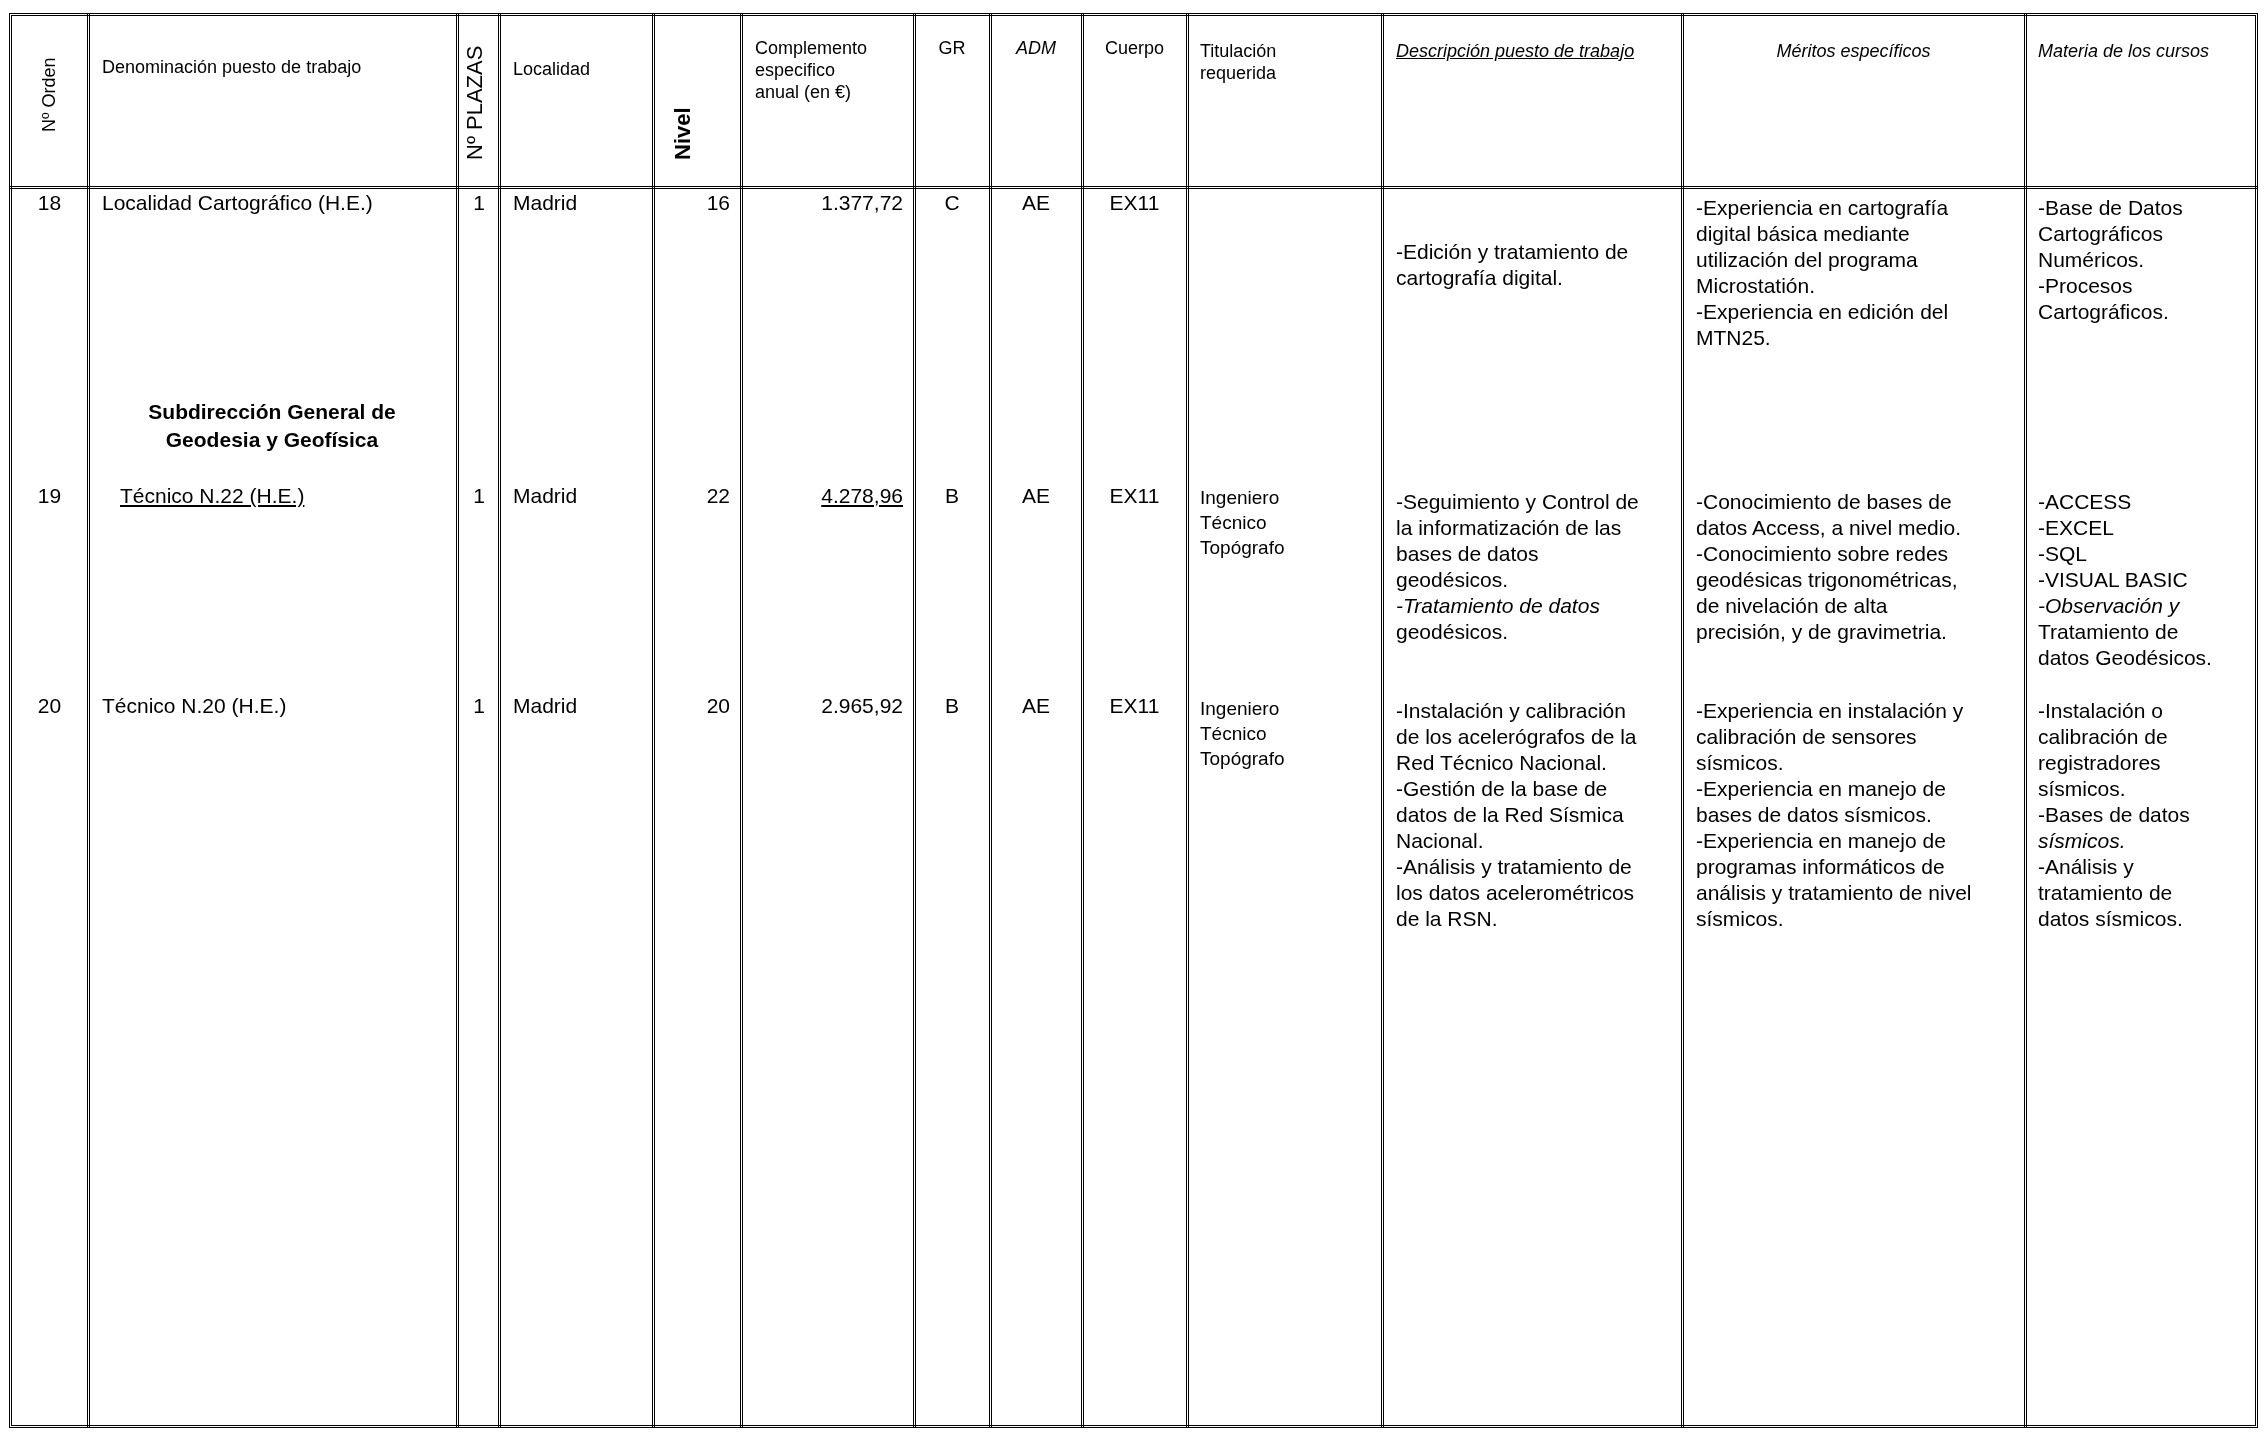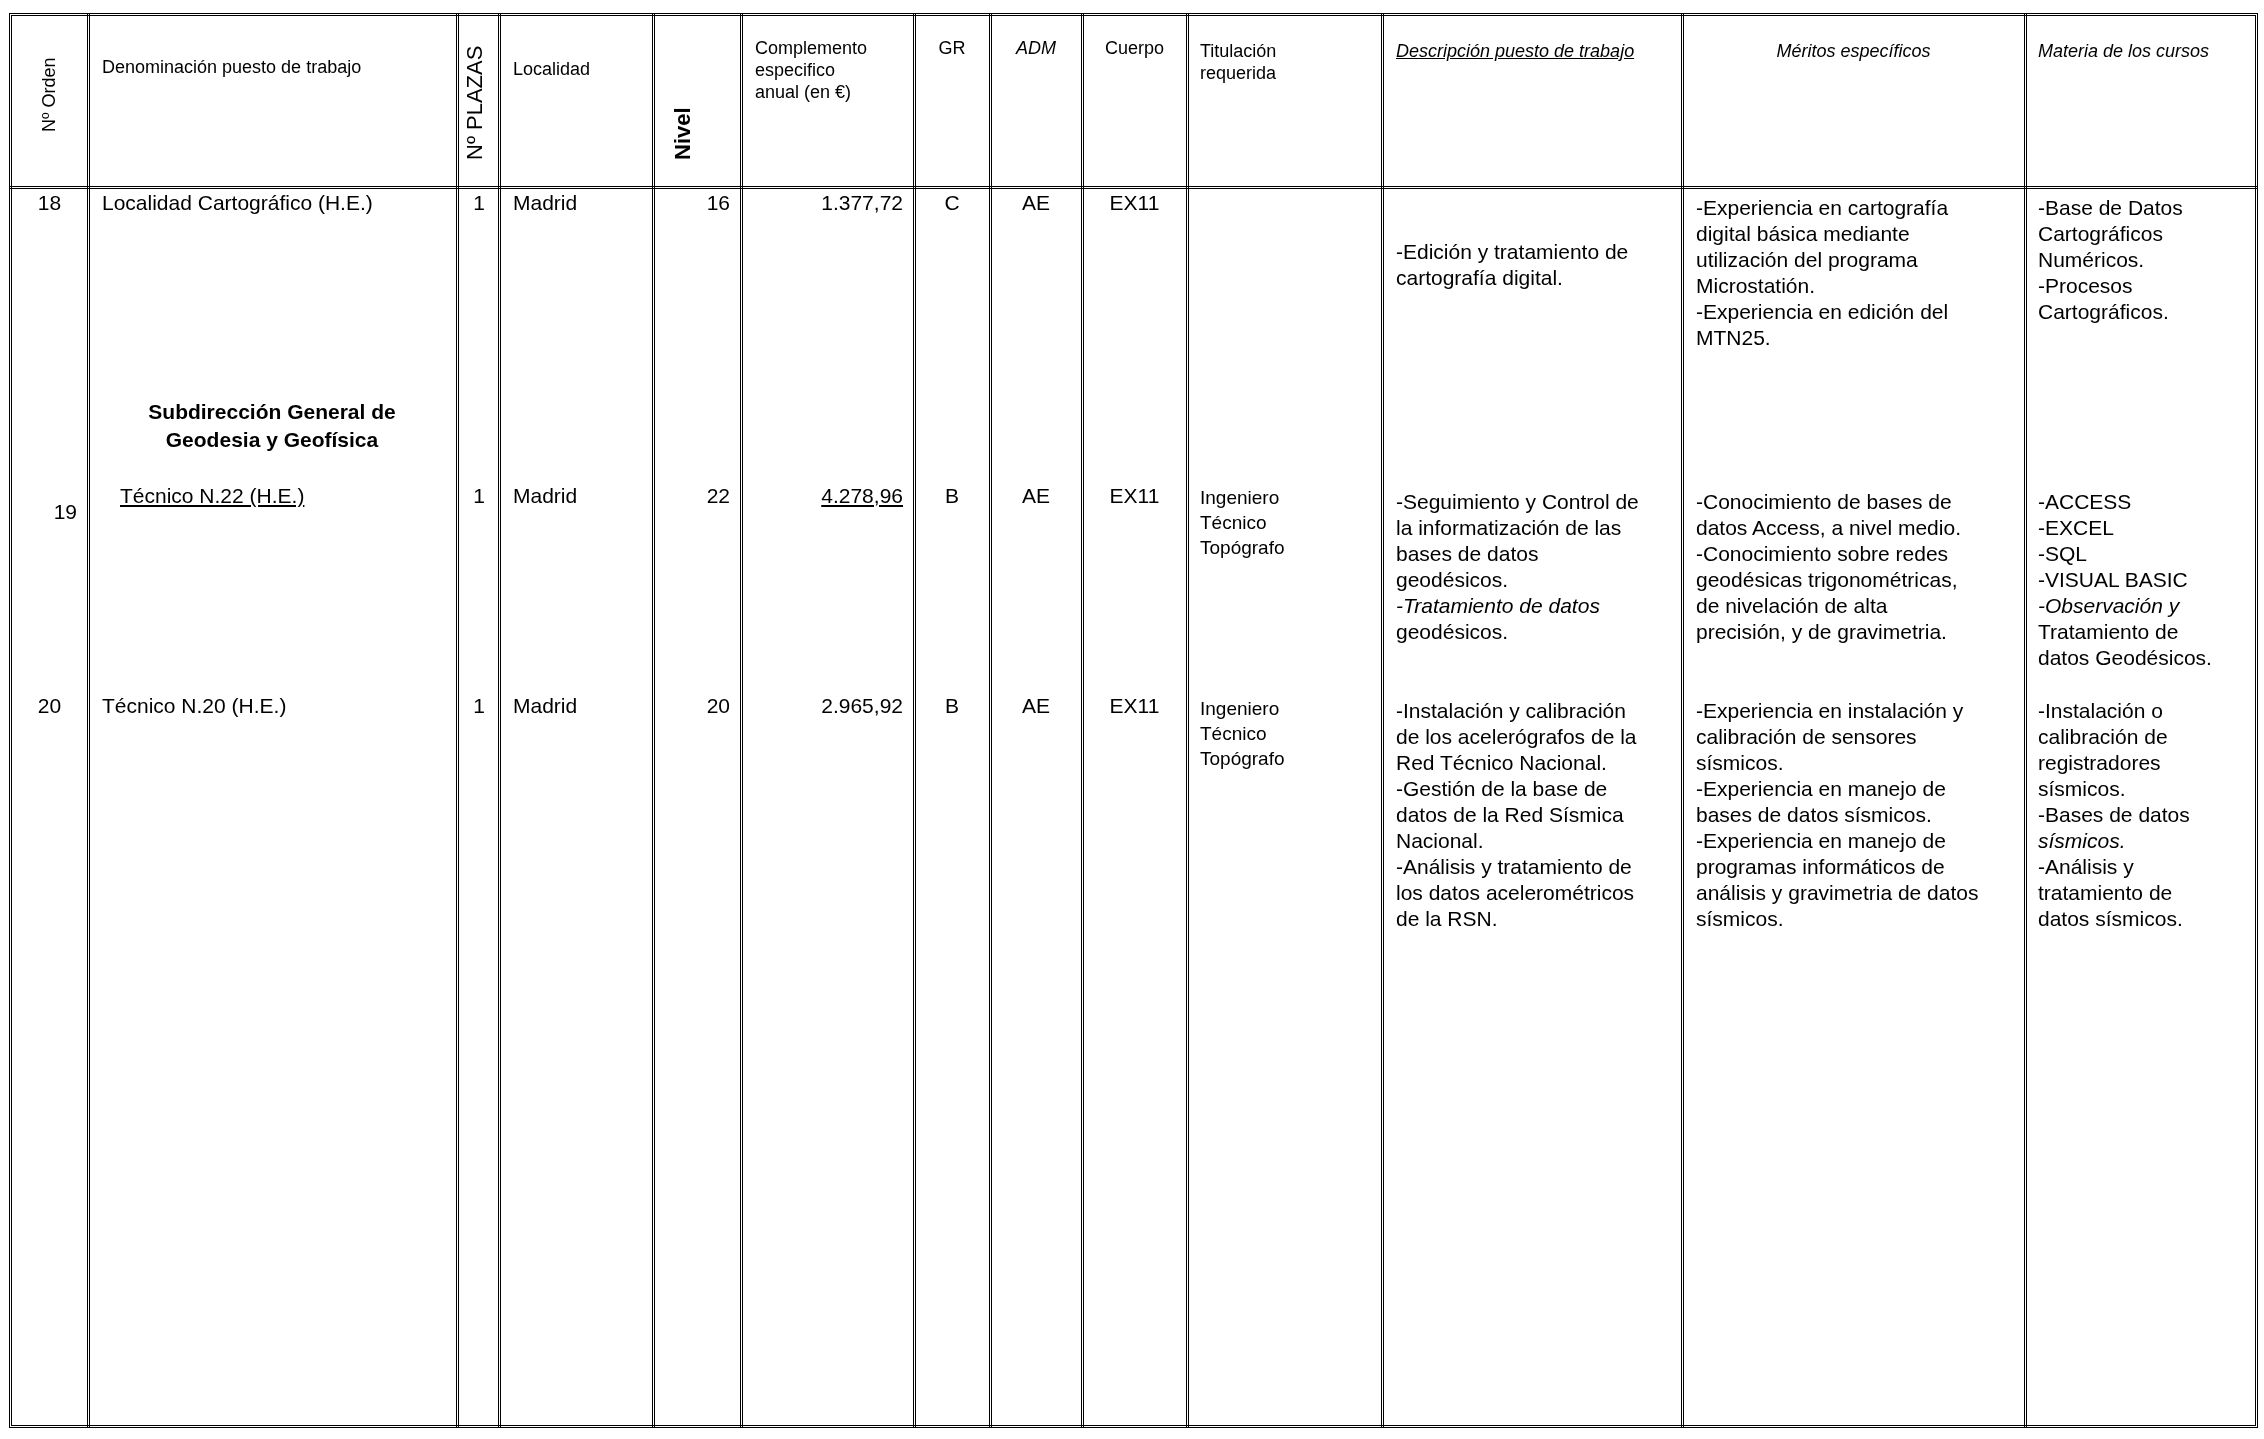--- a/index.html
+++ b/index.html
@@ -97,21 +97,21 @@
       <span class="line">Cartográficos.</span>
     </div>
   </div>
 
   <div class="cell sect" style="left:92px; top:398px; width:360px;">
     <span class="line">Subdirección General de</span>
     <span class="line">Geodesia y Geofísica</span>
   </div>
 
   <div>
-    <div class="cell body center" style="left:12px; top:499px; width:75px;text-align:right;">19</div>
+    <div class="cell body center" style="left:12px; top:483px; width:75px;">19</div>
     <div class="cell body" style="left:110px; top:483px; width:360px;text-decoration:underline;">Técnico N.22 (H.E.)</div>
     <div class="cell body center" style="left:460px; top:483px; width:38px; padding:0;">1</div>
     <div class="cell body" style="left:503px; top:483px; width:145px;">Madrid</div>
     <div class="cell body right" style="left:656px; top:483px; width:84px;">22</div>
     <div class="cell body right" style="left:745px; top:483px; width:168px;text-decoration:underline;">4.278,96</div>
     <div class="cell body center" style="left:916px; top:483px; width:72px;">B</div>
     <div class="cell body center" style="left:992px; top:483px; width:88px;">AE</div>
     <div class="cell body center" style="left:1084px; top:483px; width:101px;">EX11</div>
     <div class="cell body" style="left:1190px; top:485px; width:190px; font-size:19px; line-height:25px;">
       <span class="line">Ingeniero</span>
@@ -172,21 +172,21 @@
       <span class="line">de la RSN.</span>
     </div>
     <div class="cell body" style="left:1686px; top:698px; width:338px;">
       <span class="line">-Experiencia en instalación y</span>
       <span class="line">calibración de sensores</span>
       <span class="line">sísmicos.</span>
       <span class="line">-Experiencia en manejo de</span>
       <span class="line">bases de datos sísmicos.</span>
       <span class="line">-Experiencia en manejo de</span>
       <span class="line">programas informáticos de</span>
-      <span class="line">análisis y gravimetria de datos</span>
+      <span class="line">análisis y tratamiento de nivel</span>
       <span class="line">sísmicos.</span>
     </div>
     <div class="cell body" style="left:2028px; top:698px; width:230px;">
       <span class="line">-Instalación o</span>
       <span class="line">calibración de</span>
       <span class="line">registradores</span>
       <span class="line">sísmicos.</span>
       <span class="line">-Bases de datos</span>
       <span class="line i">sísmicos.</span>
       <span class="line">-Análisis y</span>

